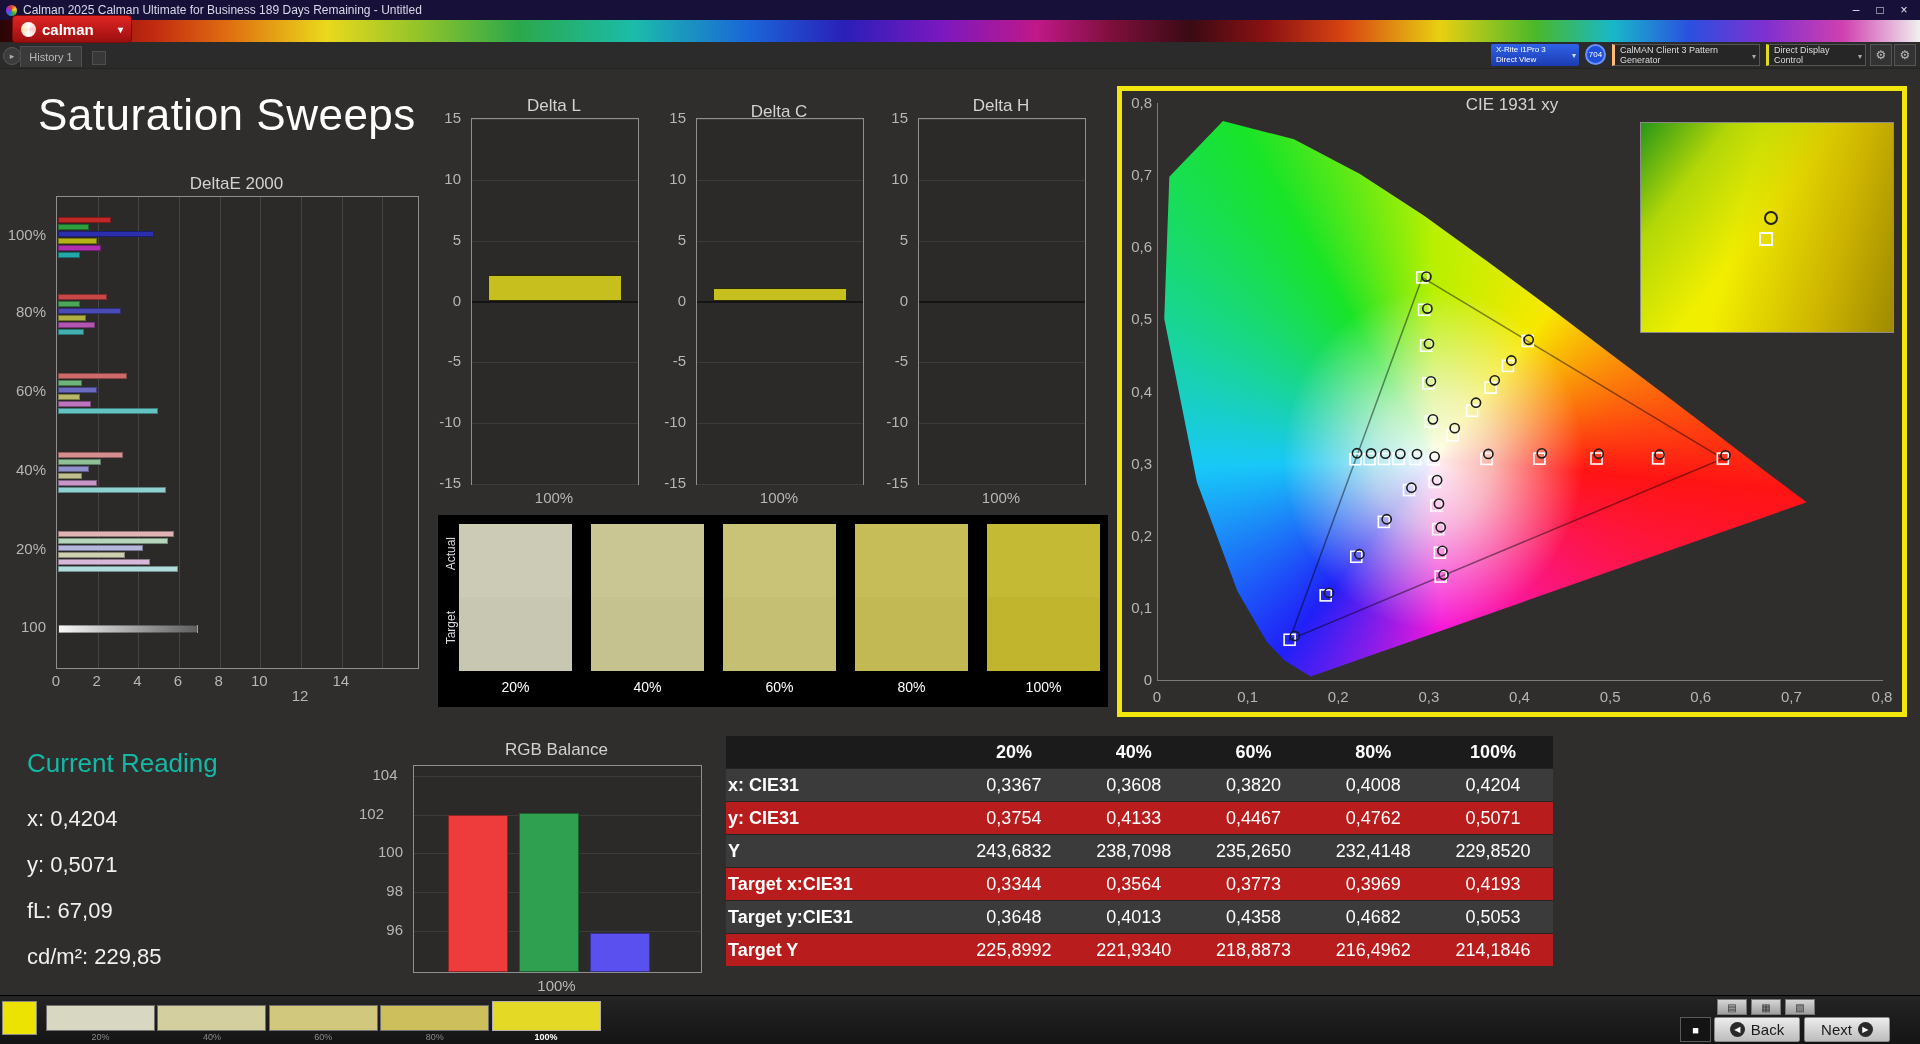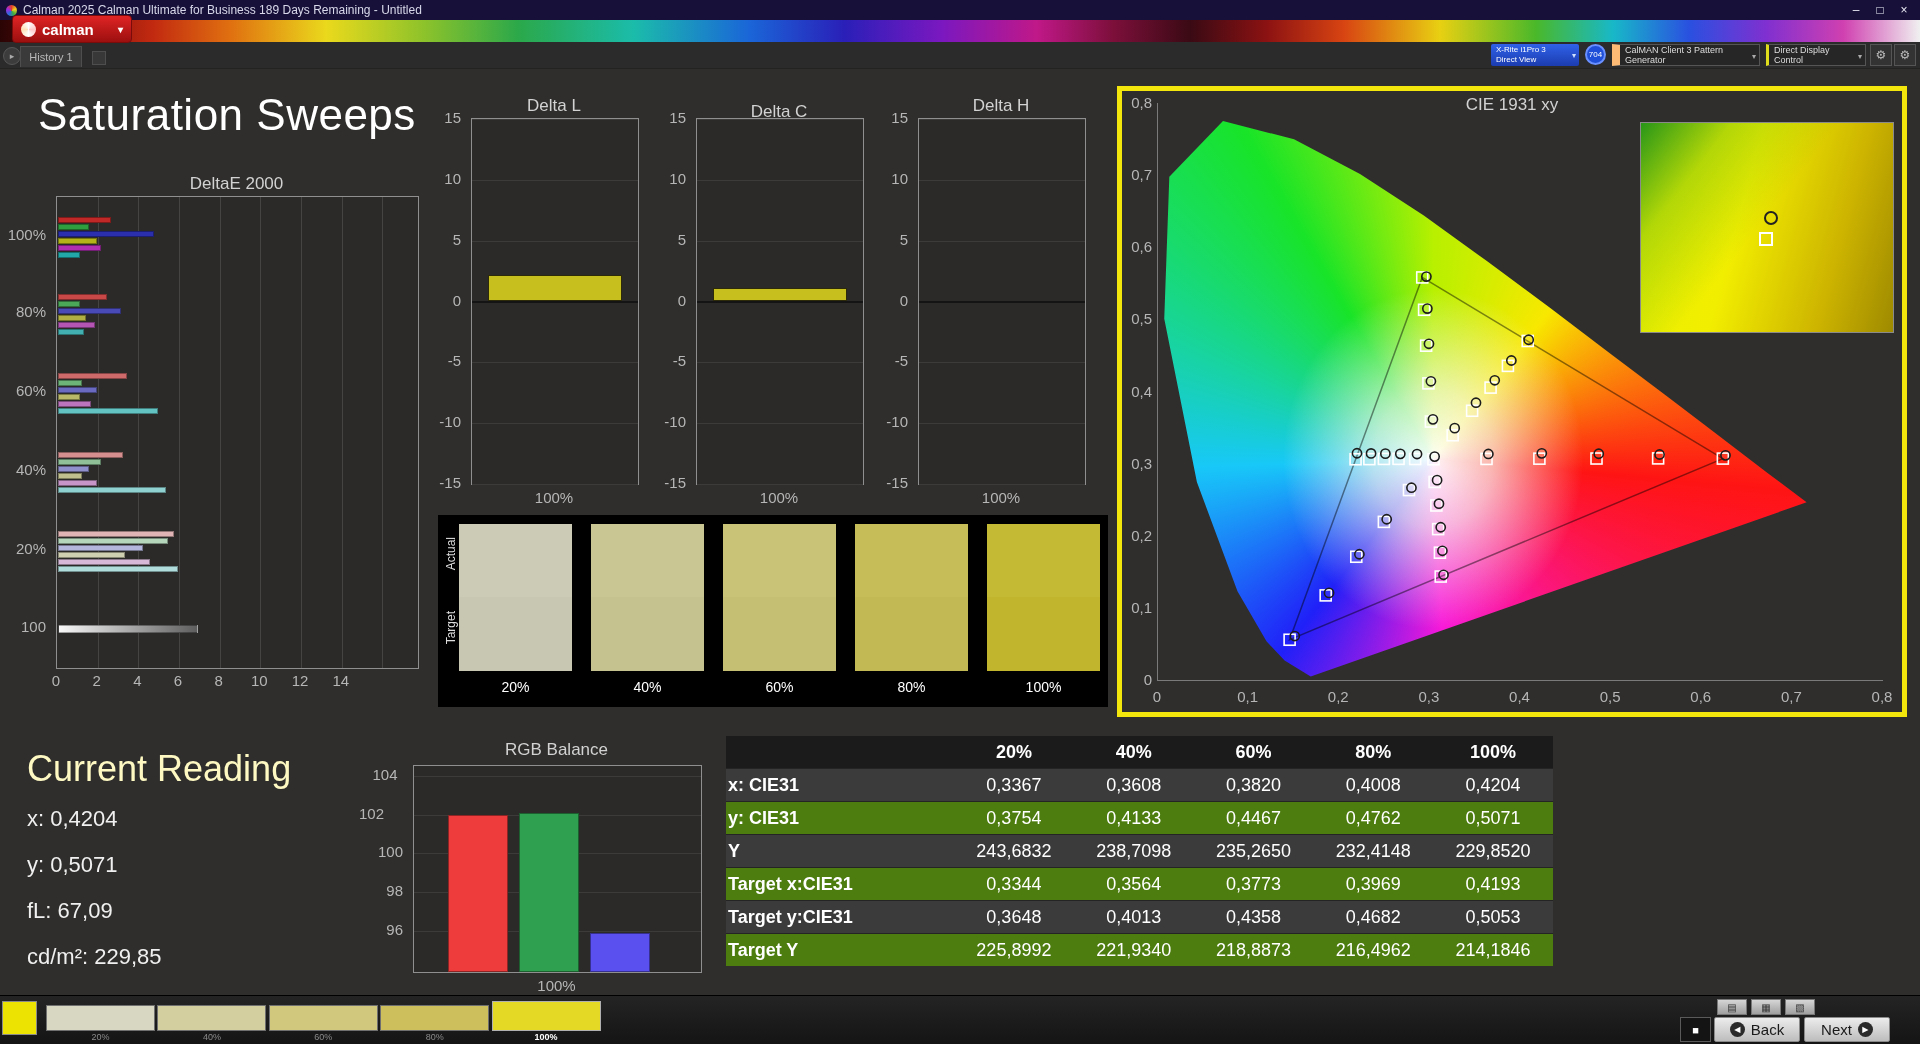--- a/index.html
+++ b/index.html
@@ -64,29 +64,29 @@
       18.9% 6.3%,28% 12.3%,36.8% 19.5%,45.5% 27.4%,54.2% 35.5%,62.5% 43.4%,70.2% 50.7%,76.5% 56.7%,84.3% 64.2%,89.6% 69.2%);}
   .cie-axis-y{position:absolute;left:35px;top:12px;width:1px;height:577px;background:#7a7a7a;}
   .cie-axis-x{position:absolute;left:35px;top:589px;width:726px;height:1px;background:#7a7a7a;}
   .cie-inset{position:absolute;left:518px;top:31px;width:252px;height:209px;border:1px solid #8a8a8a;
     background:
       linear-gradient(128deg, rgba(30,145,25,0.95) 0%, rgba(120,190,15,0.5) 22%, rgba(200,220,0,0) 48%),
       linear-gradient(105deg, #eaf200 0%, #f2ee00 40%, #cdb400 75%, #9e8a00 100%);}
   .inset-circle{position:absolute;width:10px;height:10px;border:2px solid #222;border-radius:50%;}
   .inset-square{position:absolute;width:10px;height:10px;border:2px solid #fff;}
   
-  .cr-title{position:absolute;left:27px;top:748px;font-size:36px;font-weight:300;color:#fef9c3;}
+  .cr-title{position:absolute;left:27px;top:748px;font-size:26px;font-weight:300;color:#14b8a6;}
   .cr-line{position:absolute;left:27px;font-size:22px;color:#f0f0f0;}
   
   .rtable{position:absolute;left:726px;top:736px;width:827px;height:230px;display:flex;flex-direction:column;
     font-size:18px;color:#fff;}
   .trow{display:flex;flex:1;align-items:center;border-top:1px solid #242424;}
   .trow.thead{background:#1b1b1b;font-weight:bold;border-top:none;}
   .trow.dark{background:#3b3b3b;}
-  .trow.light{background:#4d7c0f;}
+  .trow.light{background:#b91c1c;}
   .tlabel{width:228px;padding-left:2px;box-sizing:border-box;font-weight:bold;}
   .tcell{flex:1;text-align:center;}
   
   .bottombar{position:absolute;left:0;top:995px;width:1920px;height:49px;
     background:linear-gradient(#242424,#141414);border-top:1px solid #000;}
   .patch{position:absolute;left:2px;top:5px;width:35px;height:34px;border:1px solid #8a8a8a;box-sizing:border-box;}
   .tile{position:absolute;top:9px;width:109px;height:26px;border:1px solid #6f6f6f;box-sizing:border-box;}
   .tile.sel{top:5px;height:30px;border:1px solid #b0b0b0;}
   .tile-label{position:absolute;top:36px;width:109px;text-align:center;font-size:9px;color:#8a8a8a;}
   .tile-label.sel{color:#fff;font-weight:bold;}
@@ -129,21 +129,21 @@
       <span>History 1</span>
     </div>
     <div class="tab-stub"></div>
 
     <div class="meter-btn">
       <span>X-Rite i1Pro 3</span>
       <span>Direct View</span>
       <span class="meter-chevron">▾</span>
     </div>
     <div class="badge-704">704</div>
-    <div class="dev-btn" style="left:1612px;width:148px;border-left:8px solid #fdba74;">
+    <div class="dev-btn" style="left:1612px;width:148px;border-left:3px solid #fdba74;">
       <span>CalMAN Client 3 Pattern Generator</span>
       <span class="meter-chevron">▾</span>
     </div>
     <div class="dev-btn" style="left:1766px;width:100px;border-left:3px solid #e0de1c;">
       <span>Direct Display Control</span>
       <span class="meter-chevron">▾</span>
     </div>
     <div class="gear-btn" style="left:1870px;">
       <span>⚙</span>
     </div>
@@ -204,21 +204,21 @@
       <div class="tick r" style="position: absolute; right: 4px; top: 344px; width: 42px; text-align: right;">20%</div>
       <div class="tick r" style="position: absolute; right: 4px; top: 422px; width: 42px; text-align: right;">100</div>
     </div>
   <div class="abs" style="left:56px;top:672px;width:361px;height:18px;">
       <div class="tick c" style="position: absolute; left: -15px; top: 0px; width: 30px;">0</div>
       <div class="tick c" style="position: absolute; left: 25.6761px; top: 0px; width: 30px;">2</div>
       <div class="tick c" style="position: absolute; left: 66.3521px; top: 0px; width: 30px;">4</div>
       <div class="tick c" style="position: absolute; left: 107.028px; top: 0px; width: 30px;">6</div>
       <div class="tick c" style="position: absolute; left: 147.704px; top: 0px; width: 30px;">8</div>
       <div class="tick c" style="position: absolute; left: 188.38px; top: 0px; width: 30px;">10</div>
-      <div class="tick c" style="position: absolute; left: 229.056px; top: 0px; width: 30px;">12</div>
+      <div class="tick c" style="position: absolute; left: 229.056px; top: 15px; width: 30px;">12</div>
       <div class="tick c" style="position: absolute; left: 269.732px; top: 0px; width: 30px;">14</div>
     </div>
 
   <div class="ctitle" style="left:471px;top:96px;width:166px;">Delta L</div>
   <div class="plot" style="left:471px;top:118px;width:166px;height:365px;">
       <div style="position: absolute; left: 0px; right: 0px; top: 0px; height: 1px; background: rgb(60, 59, 57);"></div>
       <div style="position: absolute; left: 0px; right: 0px; top: 60.8333px; height: 1px; background: rgb(60, 59, 57);"></div>
       <div style="position: absolute; left: 0px; right: 0px; top: 121.667px; height: 1px; background: rgb(60, 59, 57);"></div>
       <div style="position: absolute; left: 0px; right: 0px; top: 243.333px; height: 1px; background: rgb(60, 59, 57);"></div>
       <div style="position: absolute; left: 0px; right: 0px; top: 304.167px; height: 1px; background: rgb(60, 59, 57);"></div>

